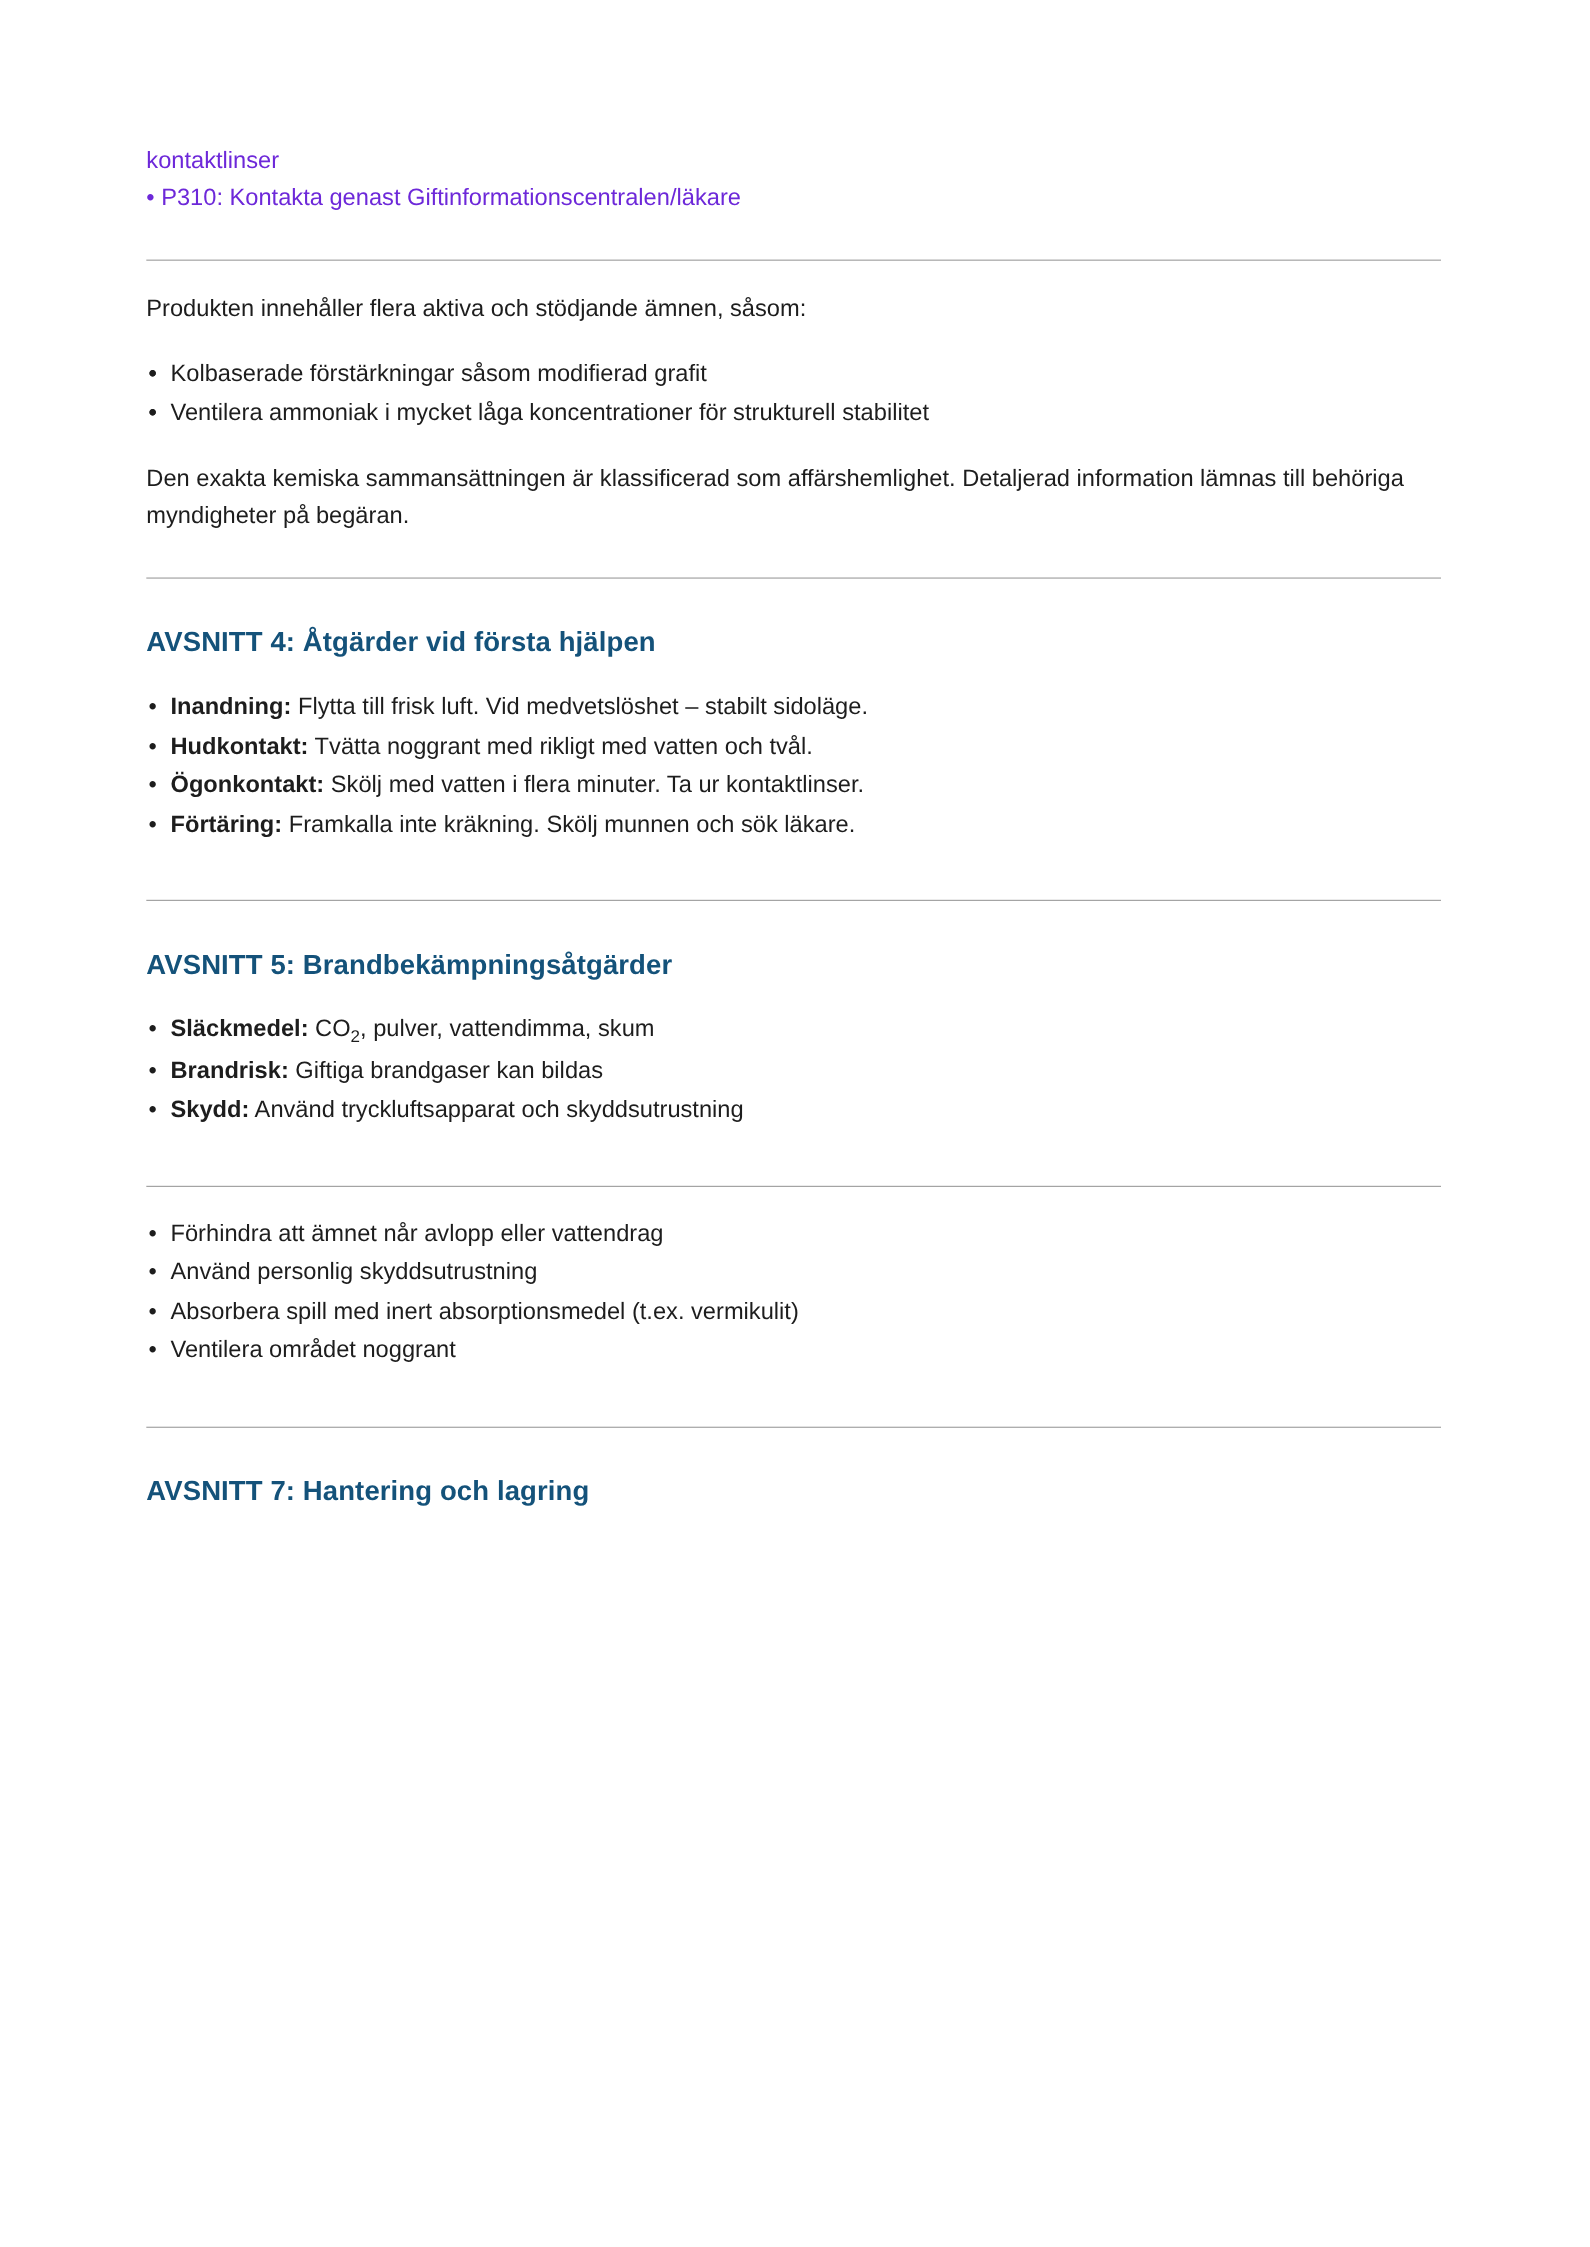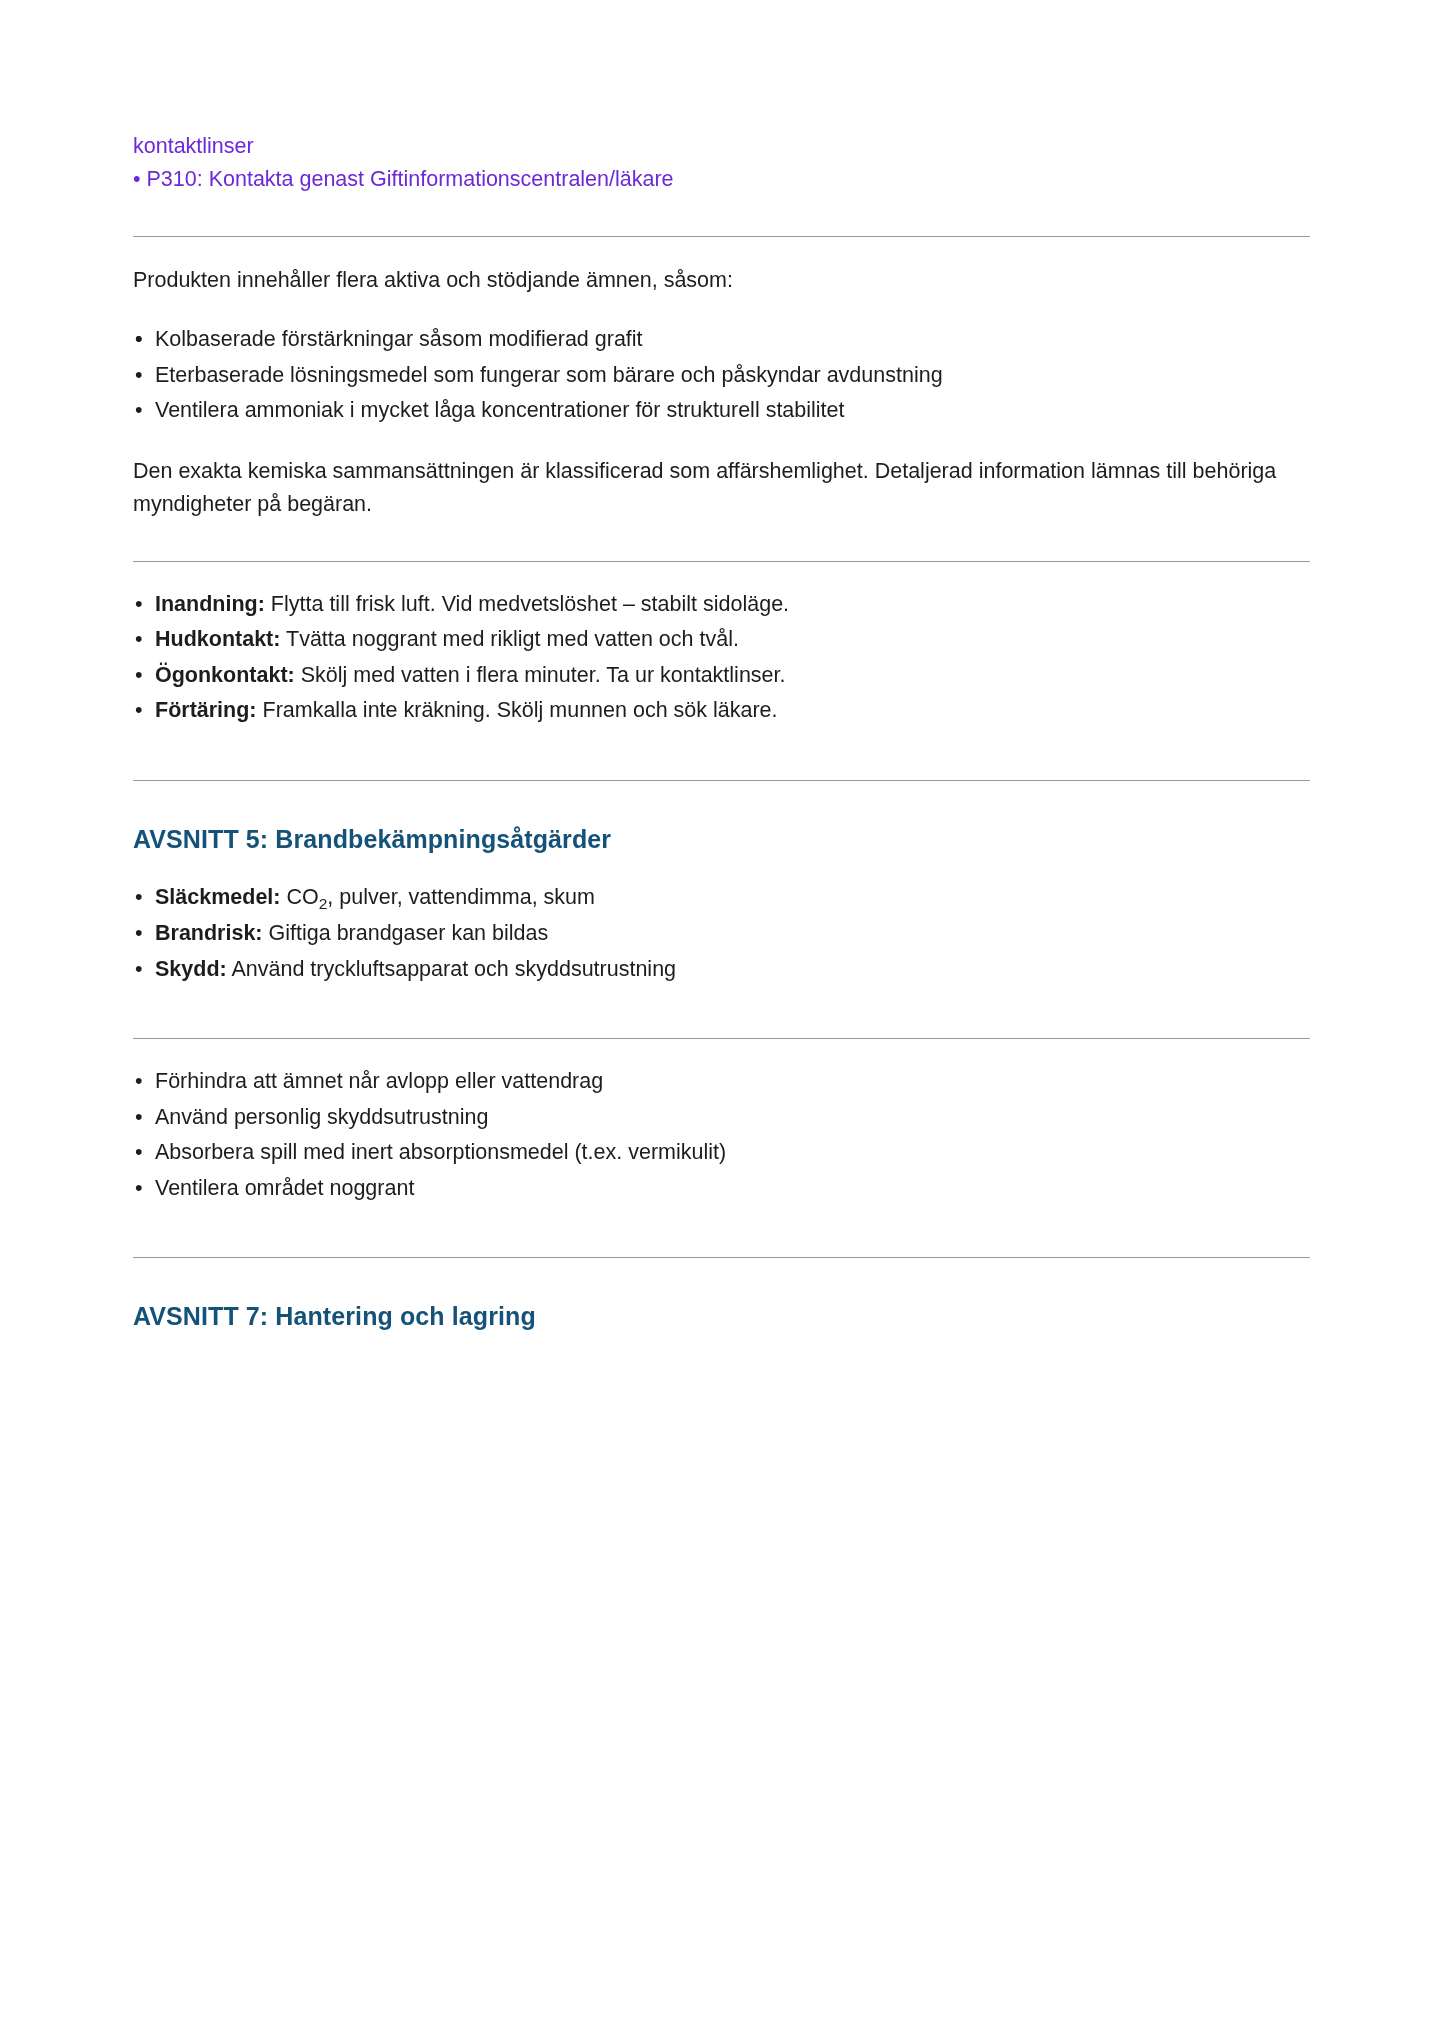--- a/index.html
+++ b/index.html
@@ -102,36 +102,36 @@
     <ul class="bullets">
       <li>
         <span class="bullet-dot">•</span>
       </li>
       <li>
         <span class="bullet-dot">•</span>
         <span>Kolbaserade förstärkningar såsom modifierad grafit</span>
       </li>
       <li>
         <span class="bullet-dot">•</span>
-        <span>Eterbaserade lösningsmedel som fungerar som bärare och påskyndar avdunstning</span>
       </li>
       <li>
         <span class="bullet-dot">•</span>
         <span>Ventilera ammoniak i mycket låga koncentrationer för strukturell stabilitet</span>
       </li>
     </ul>
     <p class="para sec3-gap">
       <span class="line">Den exakta kemiska sammansättningen är klassificerad som affärshemlighet. Detaljerad</span>
       <span class="line">information lämnas till behöriga myndigheter på begäran.</span>
     </p>
   </section>
 
   <hr class="rule">
 
   <section class="block">
+    <h2 class="section-title">AVSNITT 4: Åtgärder vid första hjälpen</h2>
     <ul class="bullets">
       <li>
         <span class="bullet-dot">•</span>
         <span class="lead">Inandning:</span><span> Flytta till frisk luft. Vid medvetslöshet – stabilt sidoläge.</span>
       </li>
       <li>
         <span class="bullet-dot">•</span>
         <span class="lead">Hudkontakt:</span><span> Tvätta noggrant med rikligt med vatten och tvål.</span>
       </li>
       <li>

